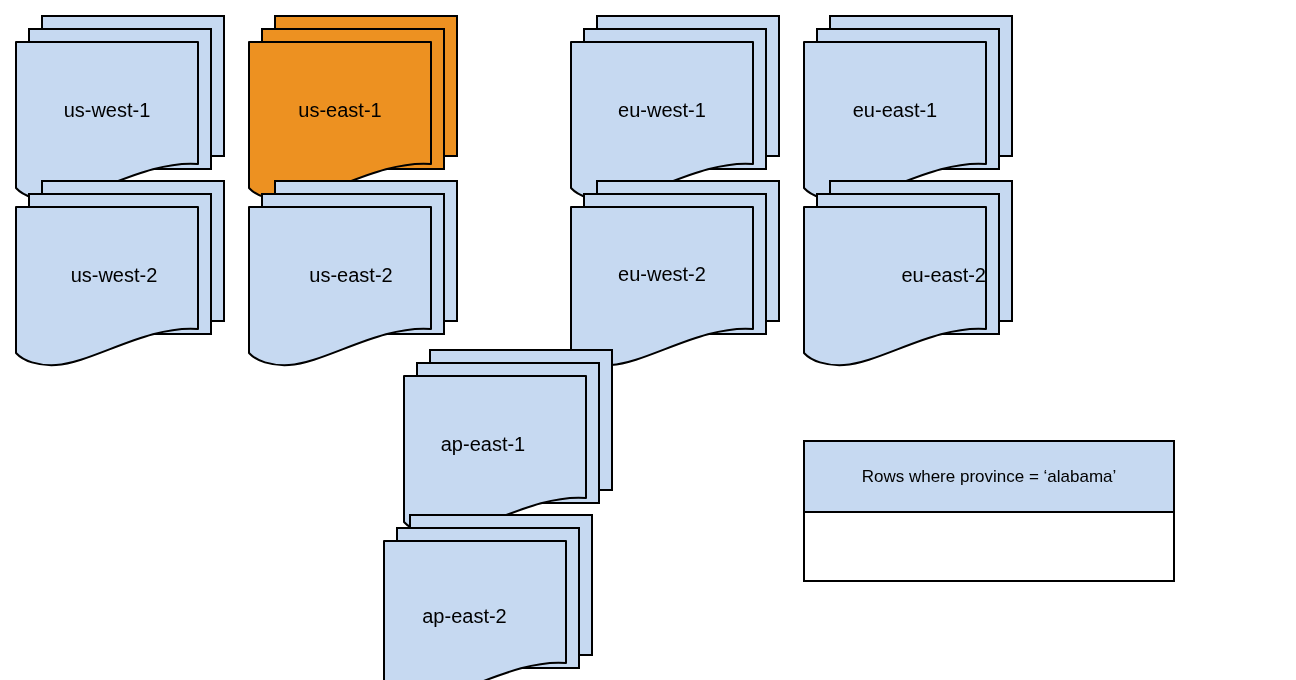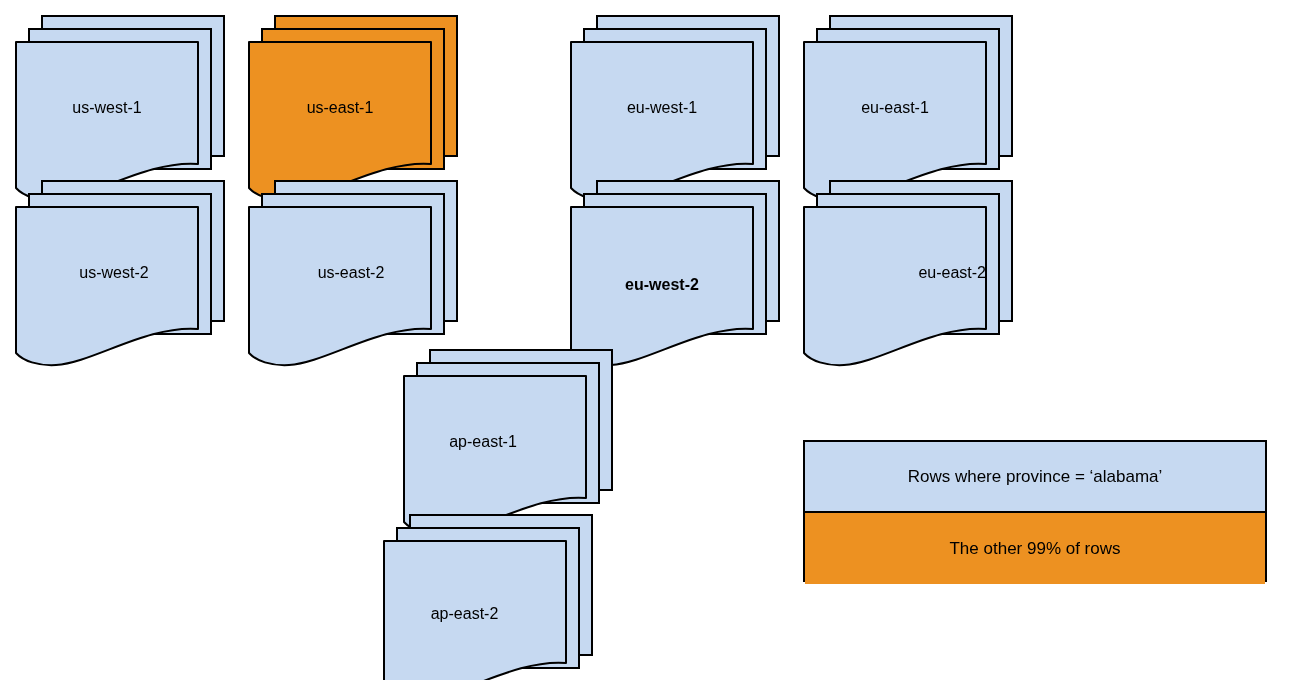--- a/index.html
+++ b/index.html
@@ -21,21 +21,21 @@
   }
   .doc-stack {
     position: absolute;
   }
   .doc-stack svg {
     display: block;
     overflow: visible;
   }
   .stack-label {
     position: absolute;
-    font-size: 16px;
+    font-size: 20px;
     color: #000000;
     white-space: nowrap;
     text-align: center;
     pointer-events: none;
     line-height: 1;
   }
   .legend {
     position: absolute;
     box-sizing: border-box;
     border: 2px solid #000000;
@@ -104,21 +104,21 @@
       </svg>
     </div>
     <div class="stack-label" style="left: 232px; top: 265px; width: 182px; padding-left: 28px;">us-east-2</div>
     <div class="doc-stack" style="left: 570px; top: 180px;">
       <svg width="212" height="182" viewBox="0 0 212 182">
         <rect x="27" y="1" width="182" height="140" fill="#c6d9f1" stroke="#000000" stroke-width="2"></rect>
         <rect x="14" y="14" width="182" height="140" fill="#c6d9f1" stroke="#000000" stroke-width="2"></rect>
         <path d="M 1 27 L 183 27 L 183 149 C 132.04 145 77.44 183 41.04 185 C 22.84 186 8.280000000000001 181 1 173 Z" fill="#c6d9f1" stroke="#000000" stroke-width="2" stroke-linejoin="round"></path>
       </svg>
     </div>
-    <div class="stack-label" style="left: 571px; top: 277px; width: 182px; font-weight: bold;">eu-west-2</div>
+    <div class="stack-label" style="left: 571px; top: 264px; width: 182px;">eu-west-2</div>
     <div class="doc-stack" style="left: 803px; top: 180px;">
       <svg width="212" height="182" viewBox="0 0 212 182">
         <rect x="27" y="1" width="182" height="140" fill="#c6d9f1" stroke="#000000" stroke-width="2"></rect>
         <rect x="14" y="14" width="182" height="140" fill="#c6d9f1" stroke="#000000" stroke-width="2"></rect>
         <path d="M 1 27 L 183 27 L 183 149 C 132.04 145 77.44 183 41.04 185 C 22.84 186 8.280000000000001 181 1 173 Z" fill="#c6d9f1" stroke="#000000" stroke-width="2" stroke-linejoin="round"></path>
       </svg>
     </div>
     <div class="stack-label" style="left: 804px; top: 265px; width: 182px; text-align: right;">eu-east-2</div>
     <div class="doc-stack" style="left: 403px; top: 349px;">
       <svg width="212" height="182" viewBox="0 0 212 182">
@@ -129,21 +129,18 @@
     </div>
     <div class="stack-label" style="left: 404px; top: 434px; width: 158px;">ap-east-1</div>
     <div class="doc-stack" style="left: 383px; top: 514px;">
       <svg width="212" height="182" viewBox="0 0 212 182">
         <rect x="27" y="1" width="182" height="140" fill="#c6d9f1" stroke="#000000" stroke-width="2"></rect>
         <rect x="14" y="14" width="182" height="140" fill="#c6d9f1" stroke="#000000" stroke-width="2"></rect>
         <path d="M 1 27 L 183 27 L 183 149 C 132.04 145 77.44 183 41.04 185 C 22.84 186 8.280000000000001 181 1 173 Z" fill="#c6d9f1" stroke="#000000" stroke-width="2" stroke-linejoin="round"></path>
       </svg>
     </div>
     <div class="stack-label" style="left: 384px; top: 606px; width: 161px;">ap-east-2</div>
-    <div class="legend" style="left: 803px; top: 440px; width: 464px; height: 142px; text-align: center;">
+    <div class="legend" style="left: 803px; top: 440px; width: 372px; height: 142px; text-align: center;">
       <div class="legend-row top" style="height: 71px; background: rgb(198, 217, 241);">
         <span>Rows where province = ‘alabama’</span>
-      </div>
-      <div class="legend-row" style="height: 71px; background: rgb(237, 145, 33);">
-        <span>The other 99% of rows</span>
       </div>
     </div>
   </div>
 
 </body></html>

